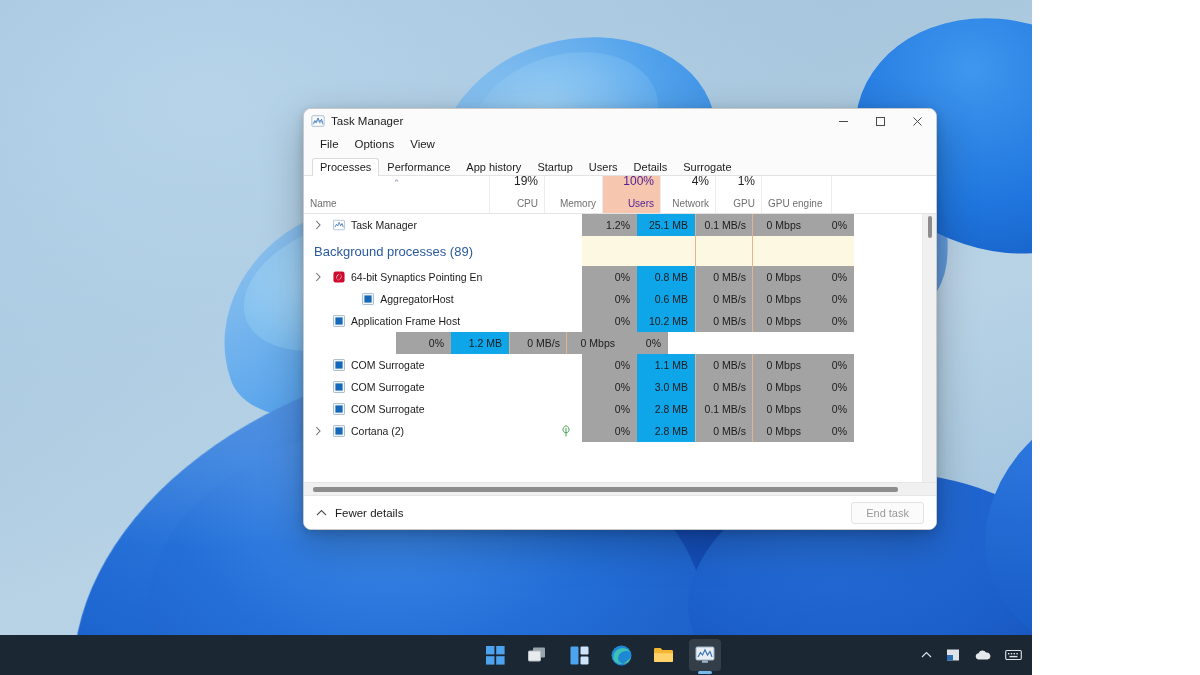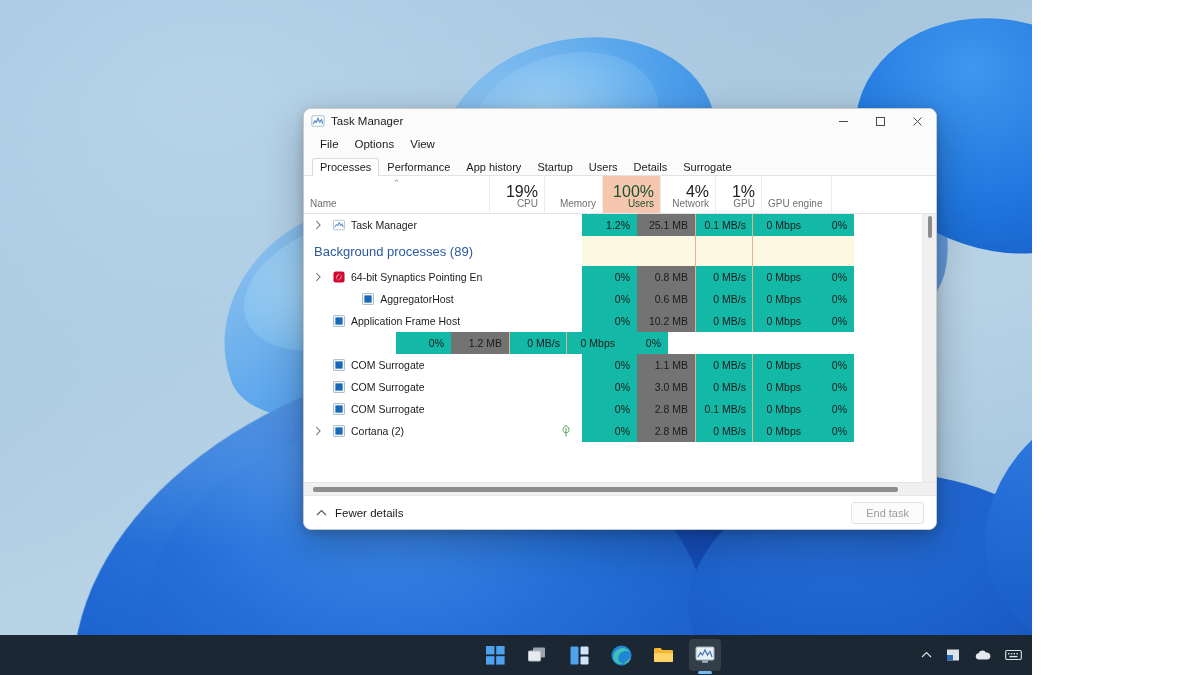--- a/index.html
+++ b/index.html
@@ -189,27 +189,27 @@
   }
   .ch {
     position: relative;
     display: flex; flex-direction: column;
     justify-content: flex-end;
     padding: 0 6px 4px 6px;
     border-right: 1px solid #ededed;
     flex: none;
   }
   .ch .pct {
-    font-size: 16px; color: #222; line-height: 13px;
-    margin-bottom: 0;
+    font-size: 12px; color: #222; line-height: 13px;
+    margin-bottom: 10px;
   }
   .ch .lbl { font-size: 10px; color: #707070; line-height: 11px; }
   .ch.num { align-items: flex-end; text-align: right; }
   .ch.hot { background: #f7c6ae; }
-  .ch.hot .pct, .ch.hot .lbl { color: #14532d; }
+  .ch.hot .pct, .ch.hot .lbl { color: #4c1d95; }
   .ch .sortcaret {
     position: absolute;
     top: 3px; left: 50%; transform: translateX(-50%);
     color: #8a8fbd; font-size: 9px; line-height: 9px;
   }
 
   .rows {
     position: absolute;
     left: 0; right: 0; top: 38px; bottom: 0;
     overflow: hidden;
@@ -223,22 +223,22 @@
   .cell {
     flex: none;
     height: 22px;
     display: flex; align-items: center;
     padding: 0 6px;
     border-right: 1px solid transparent;
     font-size: 10.5px;
     color: #1b1b1b;
   }
   .row.group .cell { height: 30px; }
-  .cell.num { justify-content: flex-end; background: #14b8a6; }
-  .cell.num.alt { background: #737373; }
+  .cell.num { justify-content: flex-end; background: #a3a3a3; }
+  .cell.num.alt { background: #0ea5e9; }
   .cell.disk-sep { border-left: 1px solid #e0b48f; border-right: 1px solid #e0b48f; }
   .row.group .cell.num { background: #fdf8e1; }
   .cell.name {
     padding-left: 0;
     position: relative;
   }
   .grouptitle {
     font-size: 13px;
     color: #2a5a9e;
     font-weight: 400;

